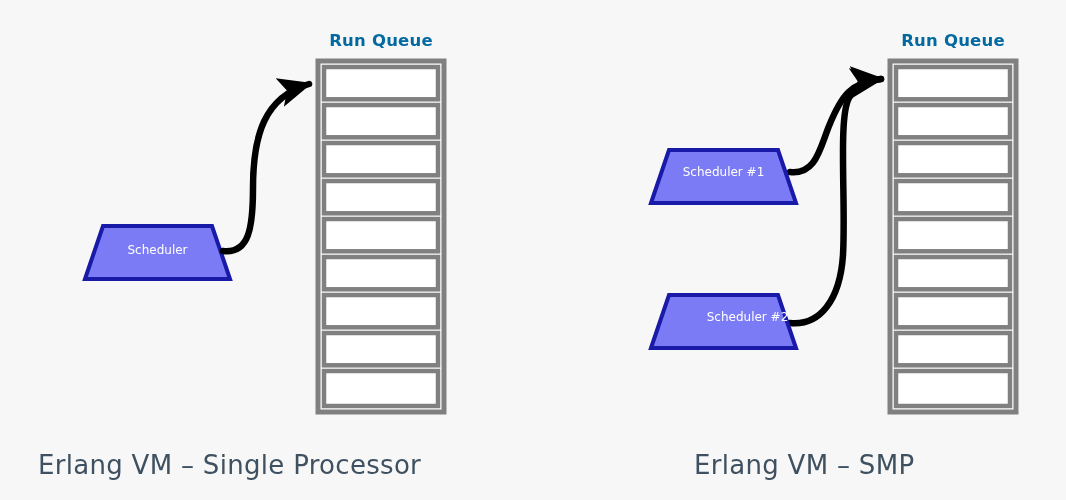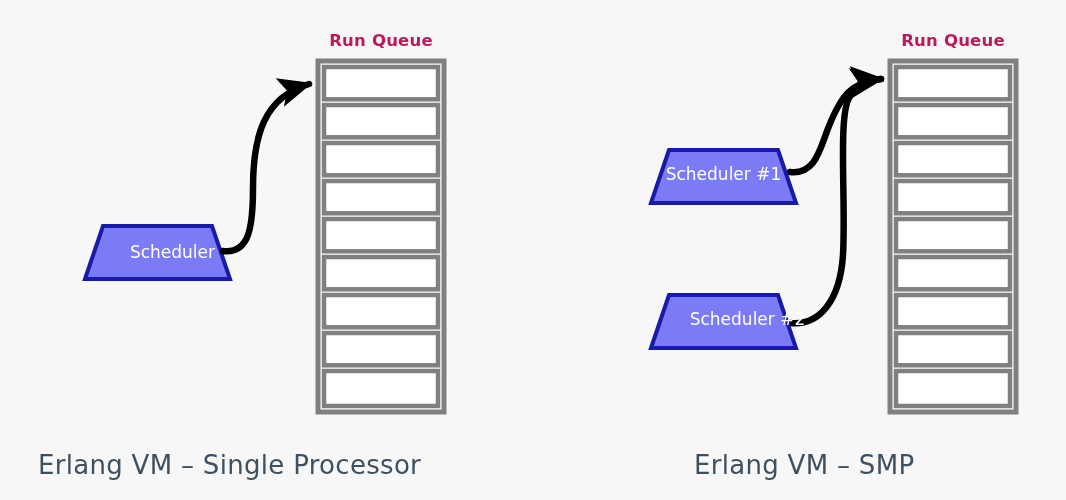--- a/index.html
+++ b/index.html
@@ -24,29 +24,29 @@
     left: 0;
     top: 0;
     width: 1066px;
     height: 500px;
   }
   .queue-title {
     position: absolute;
     font-family: "DejaVu Sans", sans-serif;
     font-size: 16.5px;
     font-weight: bold;
-    color: #be185d;
+    color: #0369a1;
     letter-spacing: 0.2px;
     white-space: nowrap;
     text-align: center;
   }
   .sched-label {
     position: absolute;
     font-family: "DejaVu Sans", sans-serif;
-    font-size: 17px;
+    font-size: 12px;
     color: #ffffff;
     white-space: nowrap;
     text-align: center;
     line-height: 1;
   }
   .caption {
     position: absolute;
     font-family: "DejaVu Sans", sans-serif;
     font-size: 26px;
     color: #3f5161;
@@ -115,21 +115,21 @@
       </g>
 
       <g>
         <path d="M 651,348 L 669,295 L 778,295 L 796,348 Z" fill="#7b7bf5" stroke="#1a1aa8" stroke-width="4" stroke-linejoin="miter"></path>
       </g>
     </g>
   </svg>
 
   <div class="queue-title" style="left:318px; top:31px; width:126px;">Run Queue</div>
 
-  <div class="sched-label" style="left:100px; top:244px; width:145px;">Scheduler</div>
+  <div class="sched-label" style="left:85px; top:244px; width:145px;">Scheduler</div>
 
   <div class="caption" style="left:38px; top:435px;">Erlang VM – Single Processor</div>
 
   <div class="queue-title" style="left:890px; top:31px; width:126px;">Run Queue</div>
 
   <div class="sched-label" style="left:651px; top:166px; width:145px;">Scheduler #1</div>
 
   <div class="sched-label" style="left:675px; top:311px; width:145px;">Scheduler #2</div>
 
   <div class="caption" style="left:694px; top:435px;">Erlang VM – SMP</div>

